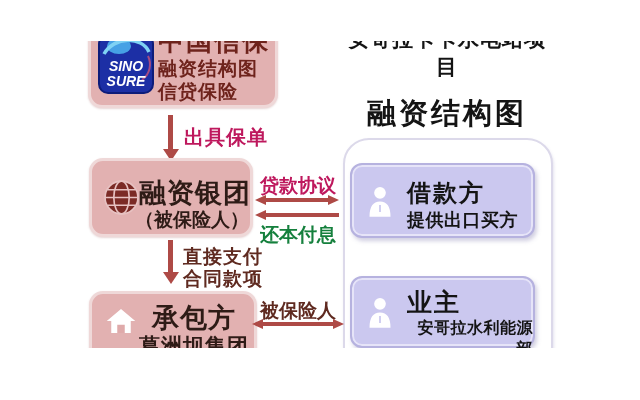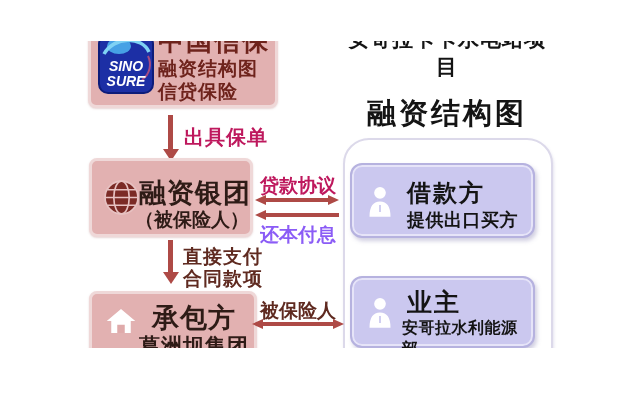--- a/index.html
+++ b/index.html
@@ -3,21 +3,21 @@
 <meta charset="utf-8">
 <style>
   * { margin:0; padding:0; box-sizing:border-box; }
   html,body { width:640px; height:400px; background:#fff; overflow:hidden;
     font-family:"Liberation Sans","DejaVu Sans",sans-serif; }
   #stage { position:relative; width:640px; height:400px; background:#fff; }
   
   #diagram { position:absolute; left:0; top:41px; width:640px; height:307px; overflow:hidden; }
 
   .pinkbox { position:absolute; background:#E2B1B1; border:3px solid #EFD8D8;
-    border-radius:8px; box-shadow:0 1px 2px rgba(160,90,90,.25); }
+    border-radius:14px; box-shadow:0 1px 2px rgba(160,90,90,.25); }
   .lavbox { position:absolute; background:#CBC8EF; border:2px solid #B6B2DF;
     border-radius:12px; box-shadow:2px 3px 4px rgba(120,115,170,.35), inset 0 0 0 2px #E6E4F8; }
   .rightwrap { position:absolute; background:#fff; border:2px solid #DCD9EA;
     border-radius:26px; box-shadow:1px 2px 3px rgba(150,145,190,.25); }
 
   .dk-red { color:#6E231C; font-weight:bold; }
   .box-ttl { color:#2E1B16; font-weight:bold; letter-spacing:1px; }
   .blk { color:#141414; font-weight:bold; }
   .abs { position:absolute; }
   .ctr { text-align:center; }
@@ -95,41 +95,41 @@
     <div class="lavbox" style="left:350px; top:122px; width:185px; height:75px;">
       <svg class="abs" style="left:14px; top:20px;" width="28" height="32" viewBox="0 0 24 27">
         <circle cx="12" cy="6.5" r="5" fill="#fff"></circle>
         <path d="M3 27 Q3 14 12 14 Q21 14 21 27 Z" fill="#fff"></path>
         <line x1="12" y1="17" x2="12" y2="23" stroke="#CBC8EF" stroke-width="1.5"></line>
       </svg>
       <div class="abs blk" style="left:55px; top:12px; font-size:24px; letter-spacing:2px;">借款方</div>
       <div class="abs blk" style="left:55px; top:43px; font-size:18px; letter-spacing:0.5px;">提供出口买方</div>
     </div>
 
-    <div class="lavbox" style="left:350px; top:235px; width:185px; height:72px;">
+    <div class="lavbox" style="left:350px; top:235px; width:185px; height:72px;text-align:right;">
       <svg class="abs" style="left:14px; top:18px;" width="28" height="32" viewBox="0 0 24 27">
         <circle cx="12" cy="6.5" r="5" fill="#fff"></circle>
         <path d="M3 27 Q3 14 12 14 Q21 14 21 27 Z" fill="#fff"></path>
         <line x1="12" y1="17" x2="12" y2="23" stroke="#CBC8EF" stroke-width="1.5"></line>
       </svg>
       <div class="abs blk" style="left:55px; top:8px; font-size:25px; letter-spacing:2px;">业主</div>
       <div class="abs blk" style="left:50px; top:40px; font-size:16px; letter-spacing:0.5px;">安哥拉水利能源部</div>
     </div>
 
     <div class="abs ctr" style="left:258px; top:132px; width:80px; font-size:19px; font-weight:bold; color:#be185d;">贷款协议</div>
     <div class="harrow" style="left:255px; top:154px; width:84px;">
       <div class="hshaft" style="left:7px; right:7px;"></div>
       <div class="hhead-l"></div>
       <div class="hhead-r"></div>
     </div>
     <div class="harrow" style="left:255px; top:169px; width:84px;">
       <div class="hshaft" style="left:7px; right:0;"></div>
       <div class="hhead-l"></div>
     </div>
-    <div class="abs ctr" style="left:258px; top:181px; width:80px; font-size:19px; font-weight:bold; color:#8b5cf6;">还本付息</div>
+    <div class="abs ctr" style="left:258px; top:181px; width:80px; font-size:19px; font-weight:bold; color:#15803d;">还本付息</div>
 
     <div class="abs ctr" style="left:258px; top:257px; width:80px; font-size:19px; font-weight:bold; color:#5F2A20;">被保险人</div>
     <div class="harrow" style="left:252px; top:278px; width:92px;">
       <div class="hshaft" style="left:7px; right:7px;"></div>
       <div class="hhead-l"></div>
       <div class="hhead-r"></div>
     </div>
 
   </div>
 </div>

